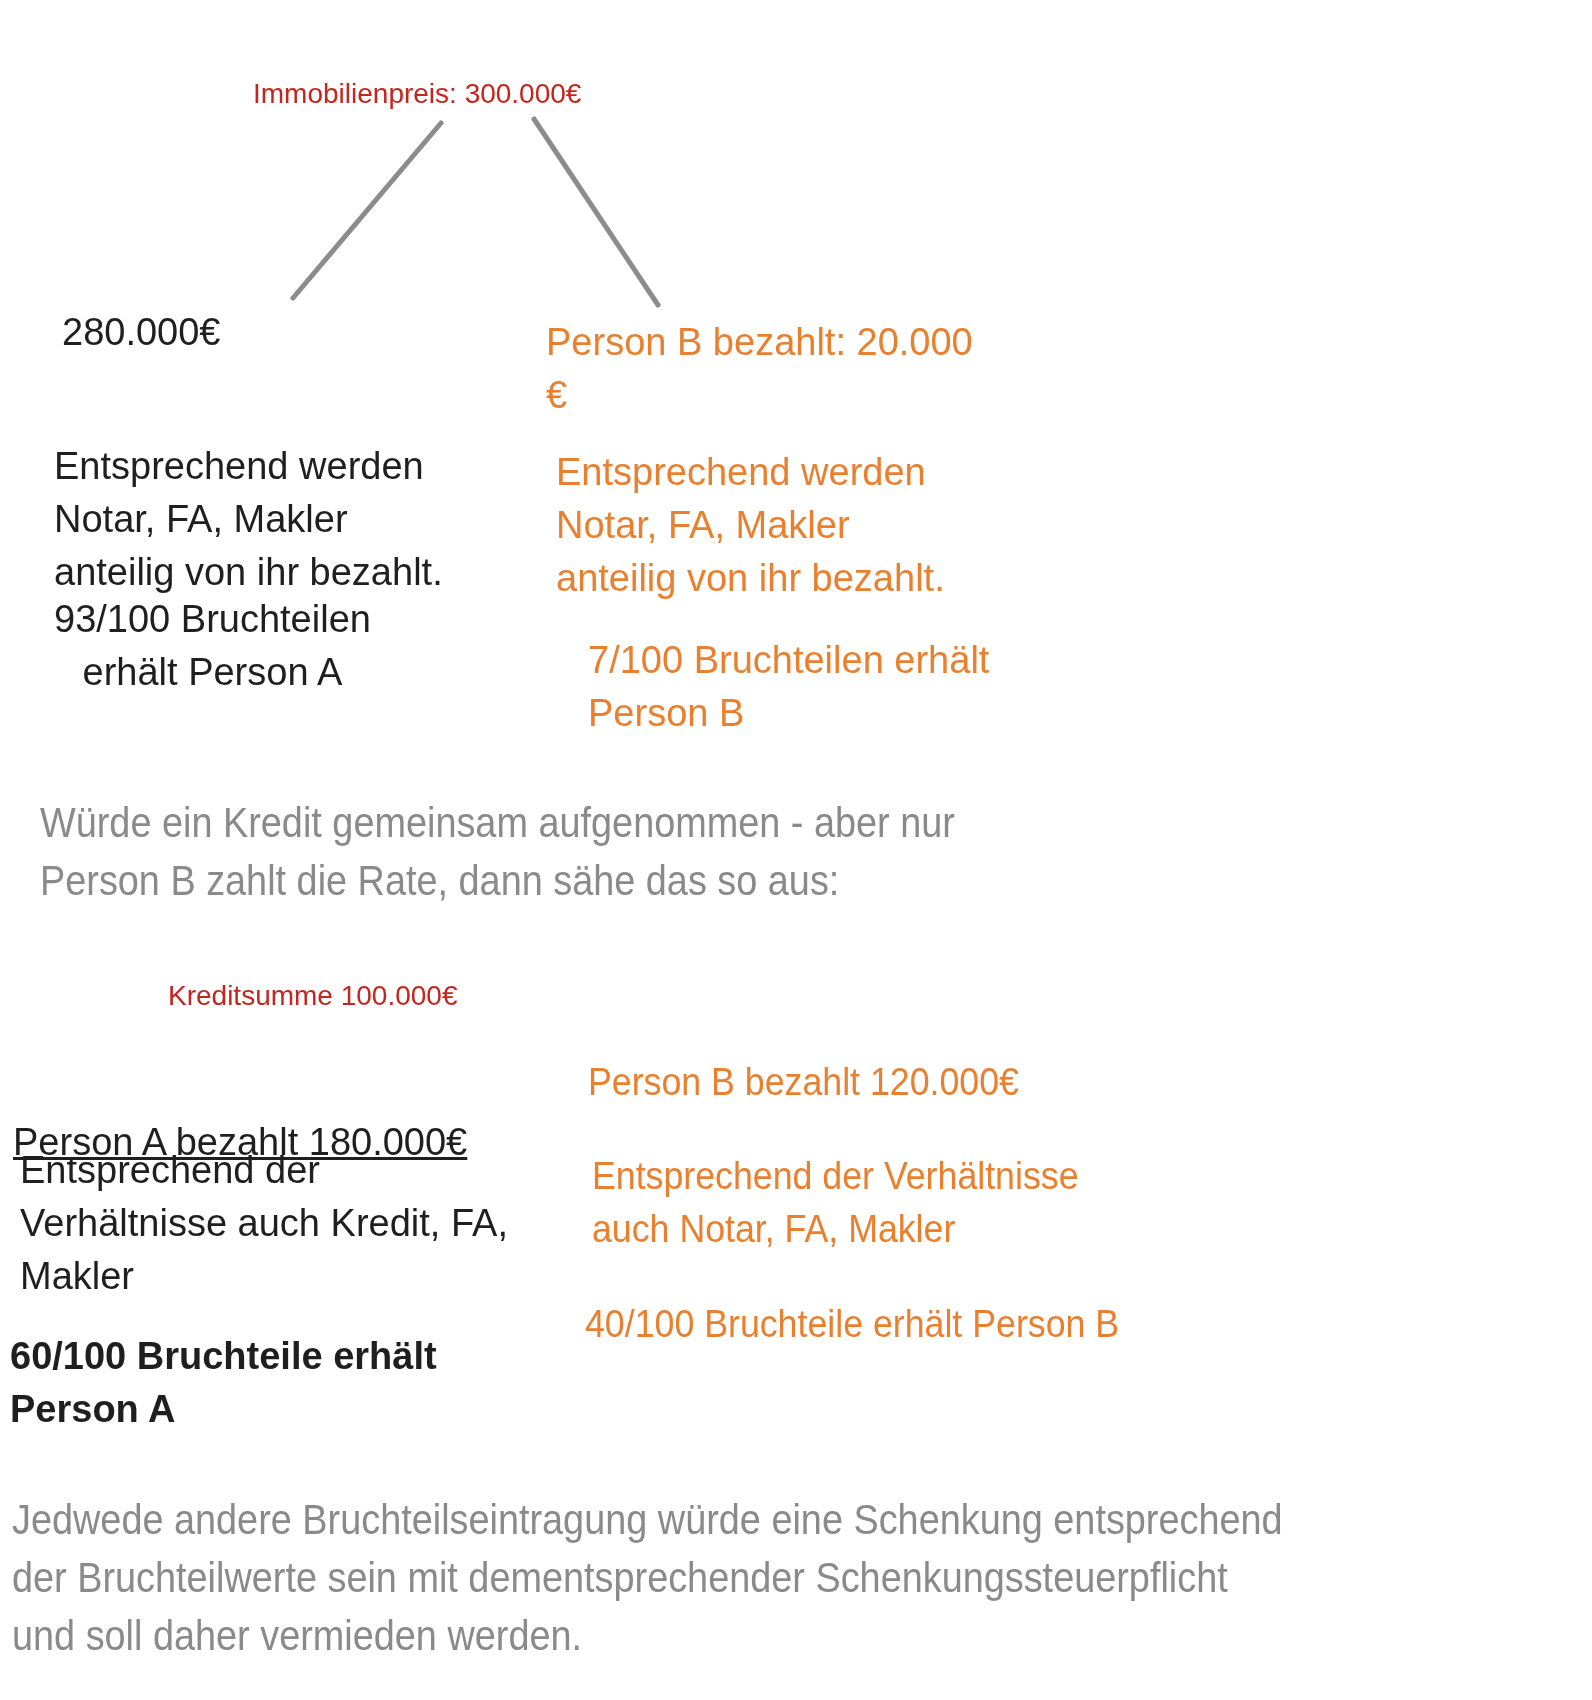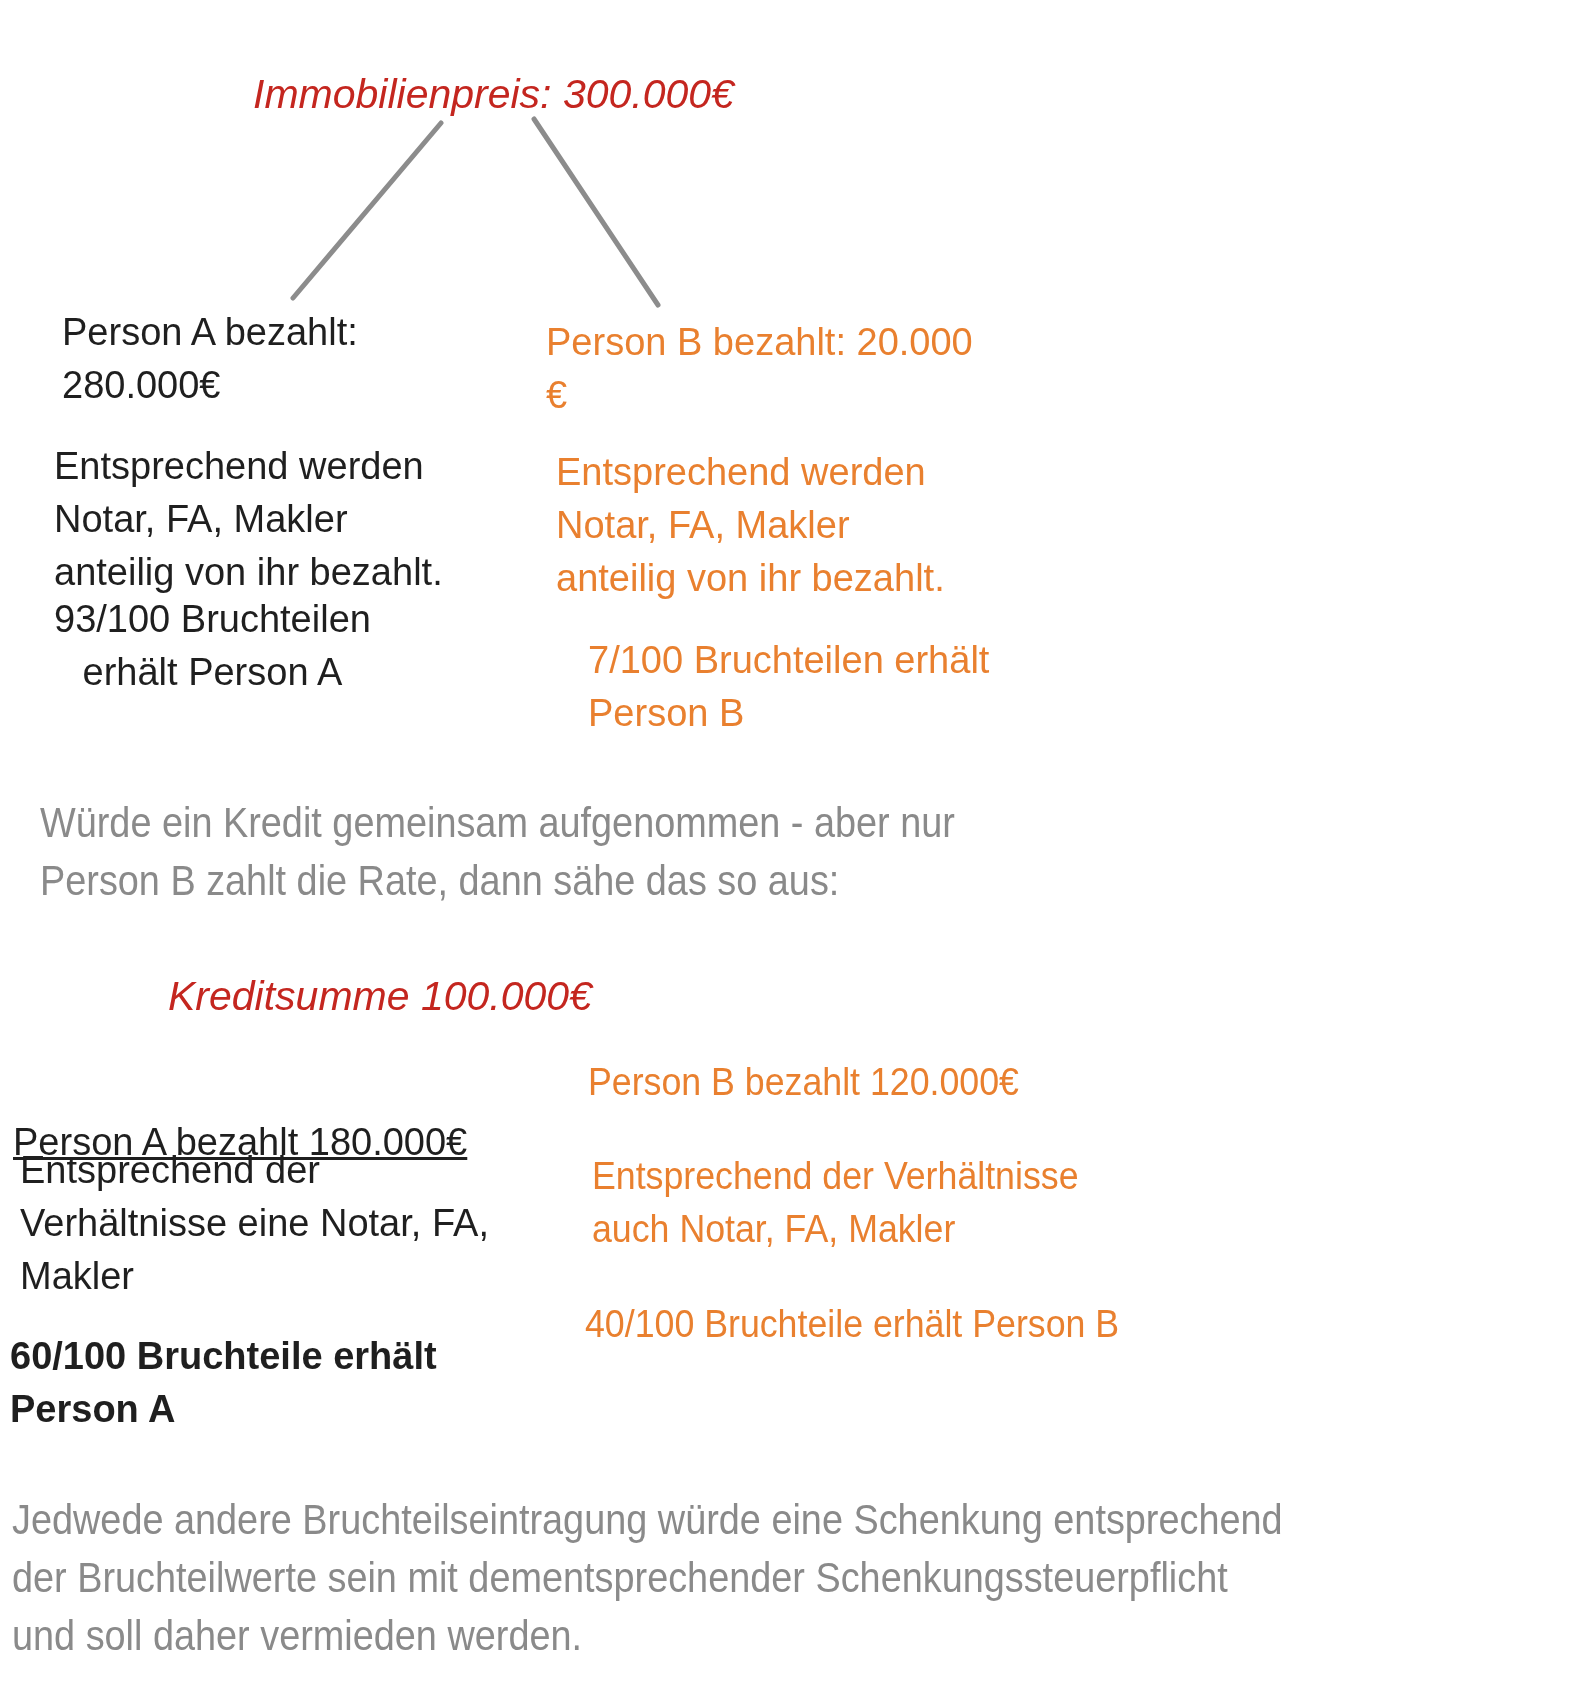--- a/index.html
+++ b/index.html
@@ -6,21 +6,21 @@
   .slide {
     position: relative;
     width: 1592px;
     height: 1700px;
     background: #ffffff;
     overflow: hidden;
     font-family: "Liberation Sans", sans-serif;
   }
   .t { position: absolute; white-space: nowrap; }
   .body  { font-size: 38px; line-height: 53px; }
-  .title { font-size: 41px; line-height: 48px; font-style: italic; }
+  .title { font-size: 28px; line-height: 48px; }
   .black  { color: #1f1f1f; }
   .orange { color: #E9802F; }
   .red    { color: #C4261F; }
   .gray   { color: #8A8A8A; }
   .narrow {
     font-size: 43px;
     line-height: 58px;
     transform: scaleX(0.88);
     transform-origin: 0 0;
   }
@@ -36,21 +36,20 @@
 <div class="slide">
 
   <svg class="branches" width="1592" height="1700">
     <line x1="441" y1="123" x2="293" y2="298" stroke="#8C8C8C" stroke-width="5" stroke-linecap="round"></line>
     <line x1="534" y1="119" x2="658" y2="305" stroke="#8C8C8C" stroke-width="5" stroke-linecap="round"></line>
   </svg>
 
   <div class="t title red" style="left:253px; top:70px;">Immobilienpreis: 300.000€</div>
 
   <div class="t body black" style="left:62px; top:306px;">
-    <div>Person A bezahlt:</div>
     <div>280.000€</div>
   </div>
 
   <div class="t body orange" style="left:546px; top:316px;">
     <div>Person B bezahlt: 20.000</div>
     <div>€</div>
   </div>
 
   <div class="t body black" style="left:54px; top:440px;">
     <div>Entsprechend werden</div>
@@ -80,21 +79,21 @@
   </div>
 
   <div class="t title red" style="left:168px; top:972px;">Kreditsumme 100.000€</div>
 
   <div class="t body black" style="left:13px; top:1116px;text-decoration:underline;">Person A bezahlt 180.000€</div>
 
   <div class="t body orange semi-narrow" style="left:588px; top:1056px;">Person B bezahlt 120.000€</div>
 
   <div class="t body black" style="left:20px; top:1144px;">
     <div>Entsprechend der</div>
-    <div>Verhältnisse eine Notar, FA,</div>
+    <div>Verhältnisse auch Kredit, FA,</div>
     <div>Makler</div>
   </div>
 
   <div class="t body orange semi-narrow" style="left:592px; top:1150px;">
     <div>Entsprechend der Verhältnisse</div>
     <div>auch Notar, FA, Makler</div>
   </div>
 
   <div class="t body black" style="left:10px; top:1330px;font-weight:bold;">
     <div>60/100 Bruchteile erhält</div>

